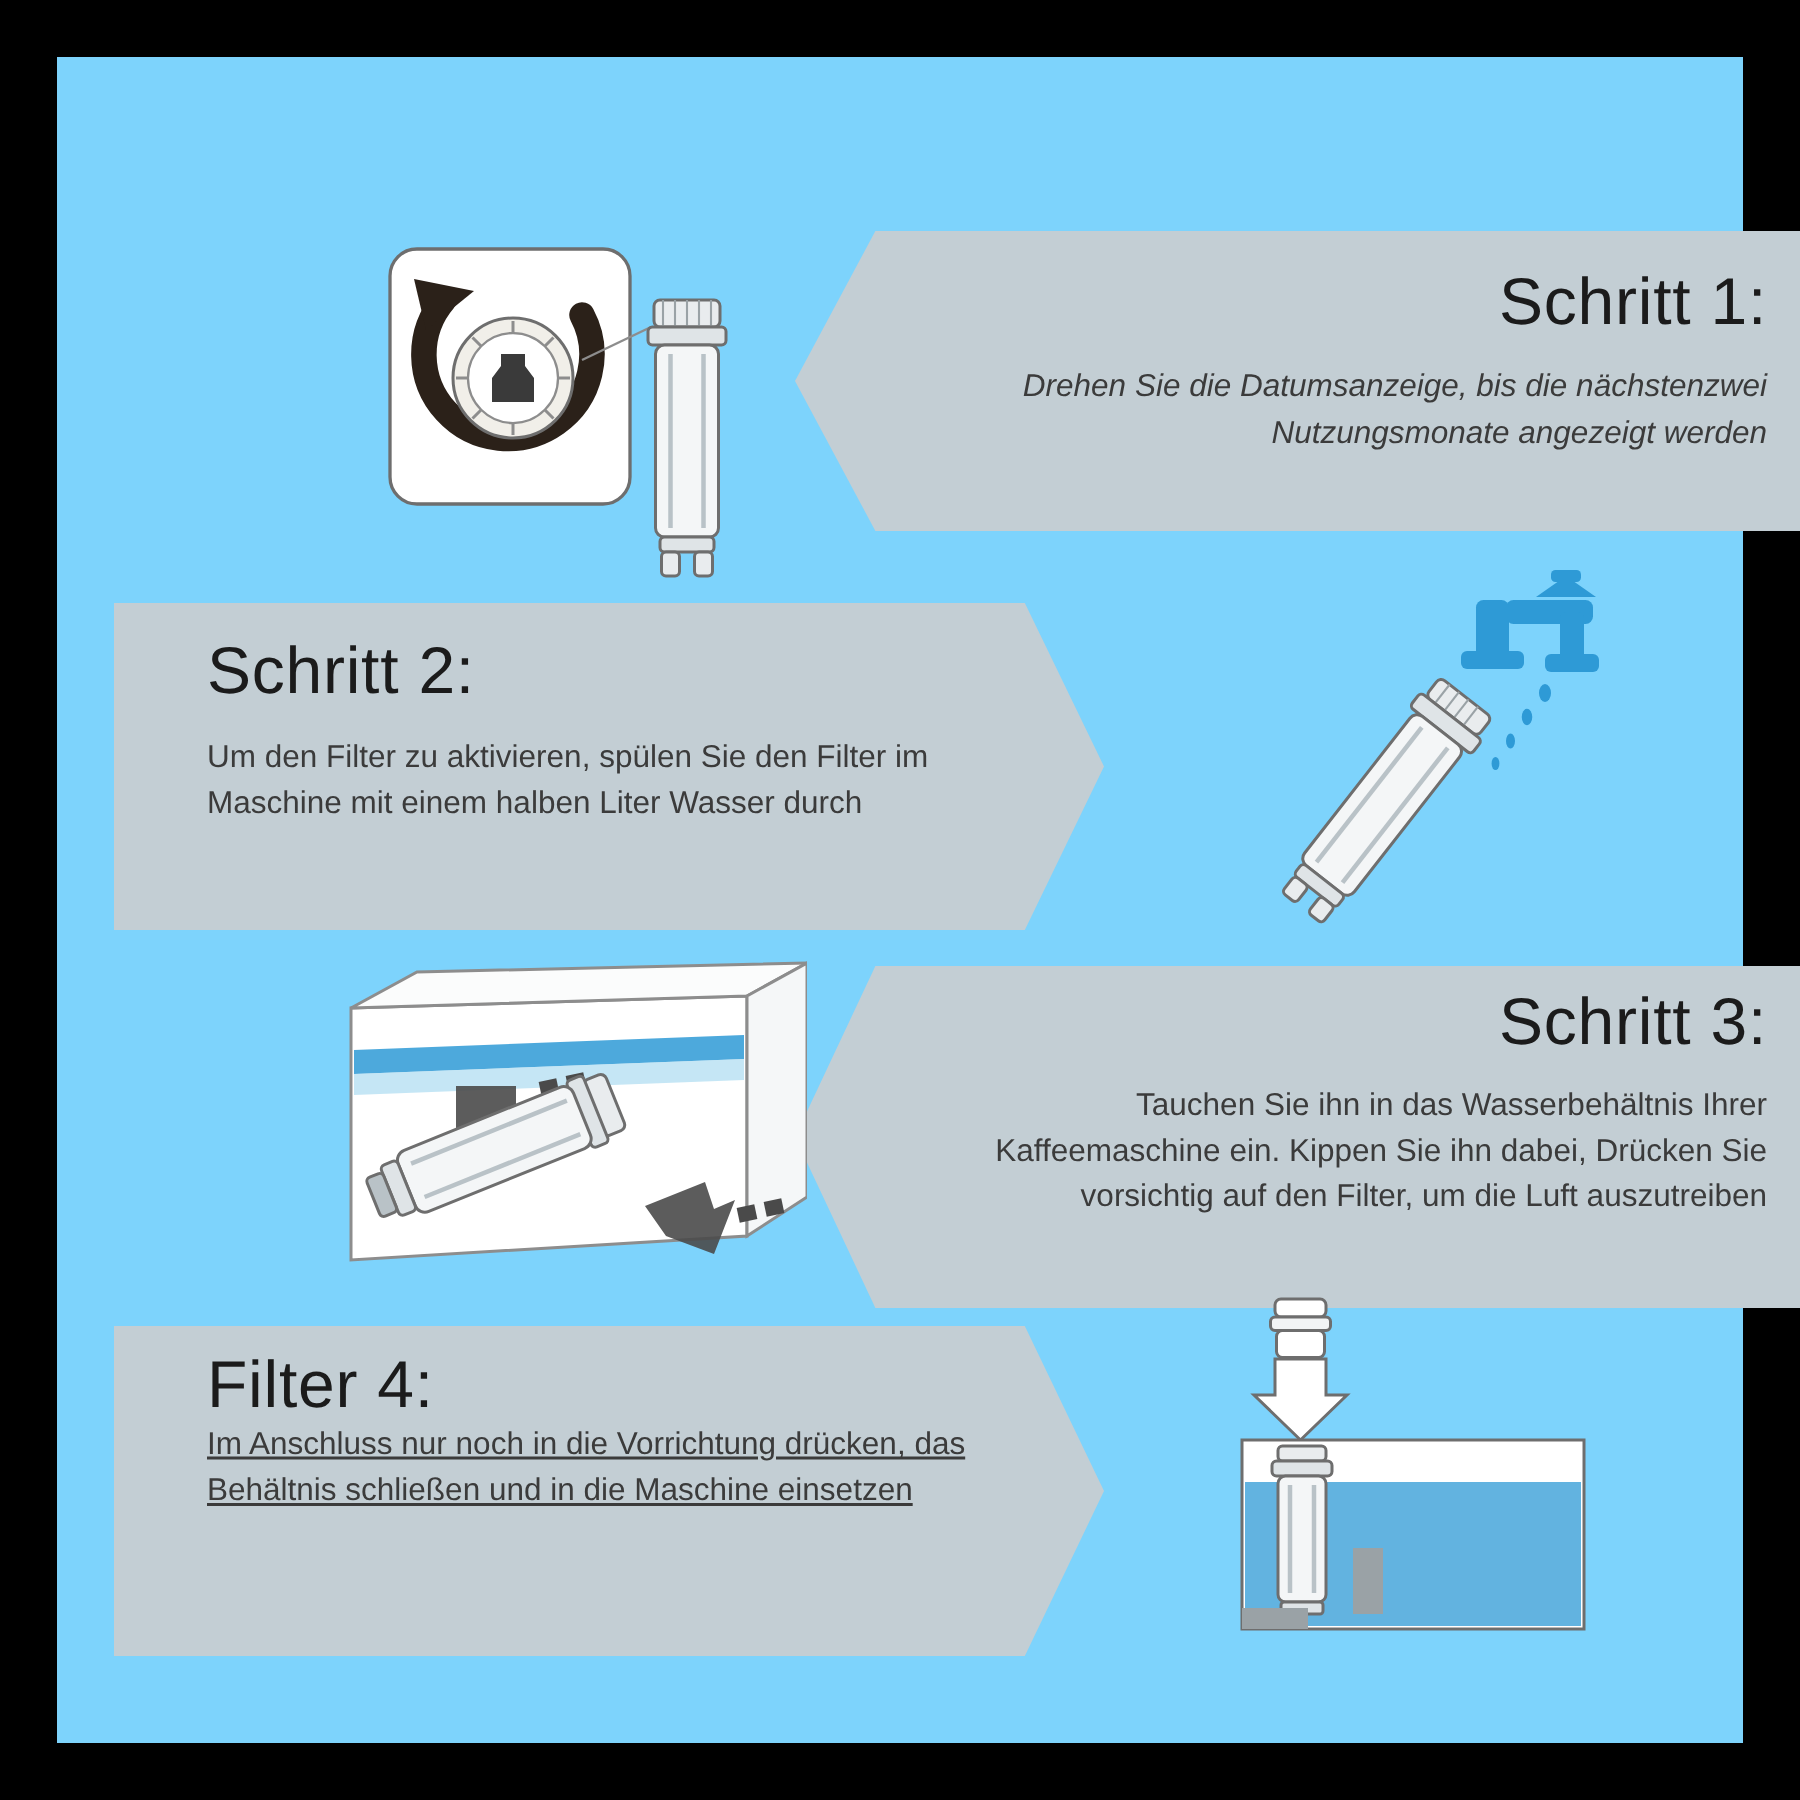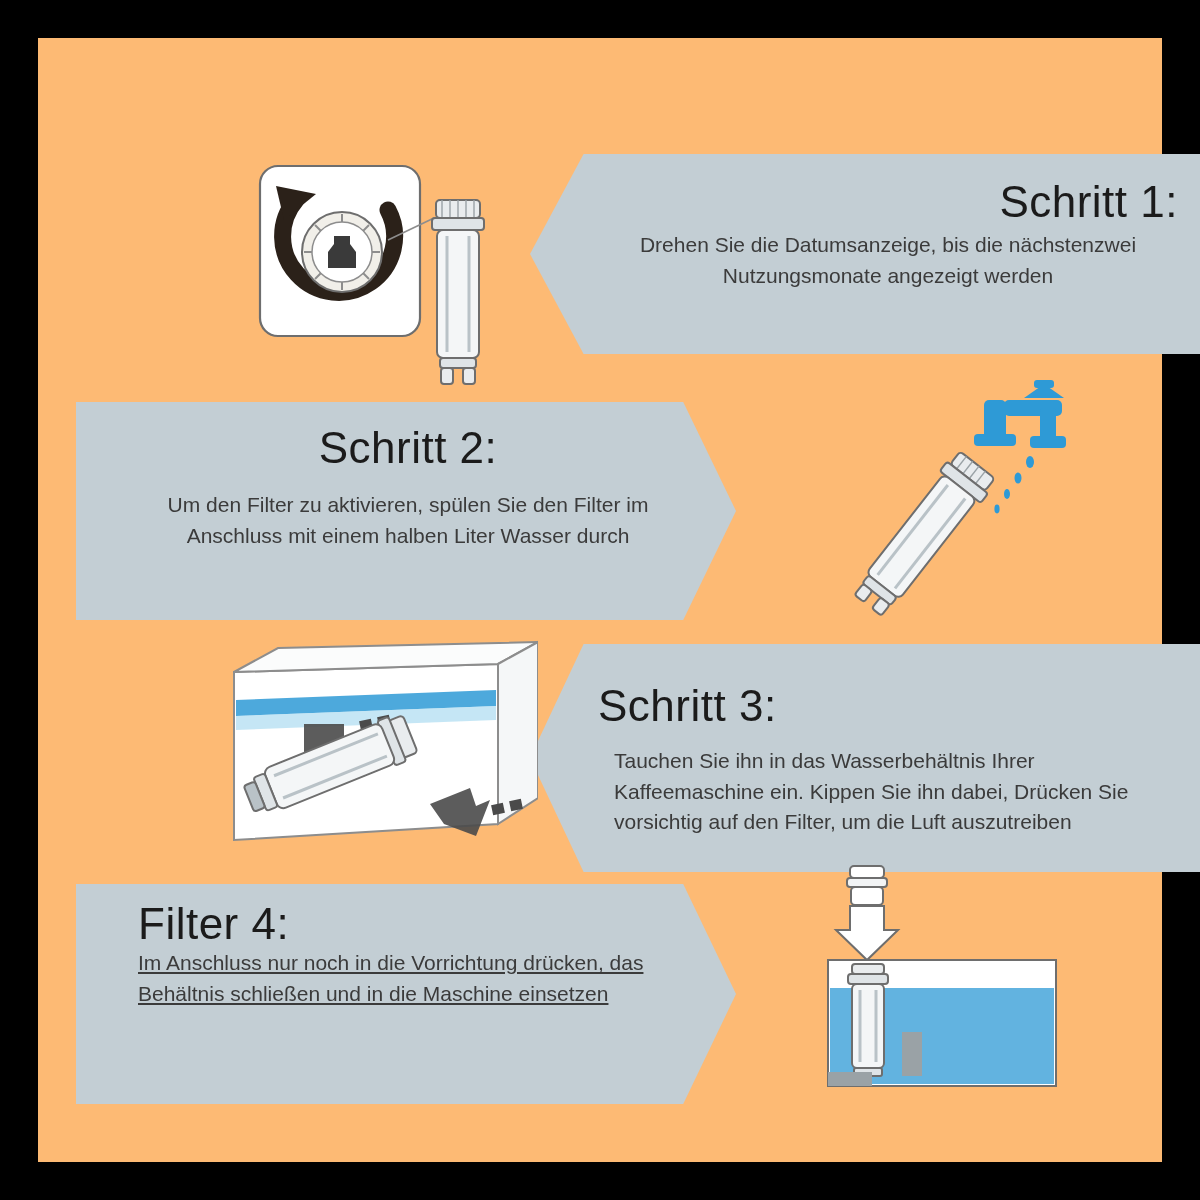--- a/index.html
+++ b/index.html
@@ -18,21 +18,21 @@
     width: 1200px;
     height: 1200px;
     background: #000000;
   }
   .sheet {
     position: absolute;
     left: 38px;
     top: 38px;
     width: 1124px;
     height: 1124px;
-    background: #fdba74;
+    background: #7dd3fc;
   }
 
   
   .band {
     position: absolute;
     background: #c3ced4;
   }
   .band-right {
     
     clip-path: polygon(8% 0%, 100% 0%, 100% 100%, 8% 100%, 0% 50%);
@@ -65,51 +65,51 @@
     height: 200px;
   }
   #step1-text {
     position: absolute;
     left: 560px;
     top: 140px;
     width: 580px;
     text-align: right;
   }
   #step1-text .step-title { text-align: right; }
-  #step1-text .step-body { text-align: center; margin-top: 4px; }
+  #step1-text .step-body { text-align: right; margin-top: 17px; font-style: italic; }
 
   
   #band2 {
     left: 38px;
     top: 364px;
     width: 660px;
     height: 218px;
   }
   #step2-text {
     position: absolute;
     left: 100px;
     top: 386px;
     width: 540px;
-    text-align: center;
+    text-align: left;
   }
   #step2-text .step-body { margin-top: 18px; }
 
   
   #band3 {
     left: 492px;
     top: 606px;
     width: 670px;
     height: 228px;
   }
   #step3-text {
     position: absolute;
     left: 560px;
-    top: 644px;
+    top: 620px;
     width: 580px;
-    text-align: left;
+    text-align: right;
   }
   #step3-text .step-body { margin-top: 16px; margin-left: 16px; }
 
   
   #band4 {
     left: 38px;
     top: 846px;
     width: 660px;
     height: 220px;
   }
@@ -181,21 +181,21 @@
 
     <div id="step1-text">
       <p class="step-title">Schritt 1:</p>
       <p class="step-body">Drehen Sie die Datumsanzeige, bis die nächstenzwei Nutzungsmonate angezeigt werden</p>
     </div>
 
     <div class="band band-left" id="band2"></div>
 
     <div id="step2-text">
       <p class="step-title">Schritt 2:</p>
-      <p class="step-body">Um den Filter zu aktivieren, spülen Sie den Filter im Anschluss mit einem halben Liter Wasser durch</p>
+      <p class="step-body">Um den Filter zu aktivieren, spülen Sie den Filter im Maschine mit einem halben Liter Wasser durch</p>
     </div>
 
     <div class="illus" id="illus2" style="left:770px; top:340px; width:280px; height:260px;">
       <svg width="280" height="260" viewBox="0 0 280 260">
 
         <g fill="#2e9ad6">
           <rect x="196" y="22" width="58" height="16" rx="5"></rect>
           <rect x="232" y="30" width="16" height="34" rx="4"></rect>
           <rect x="222" y="58" width="36" height="12" rx="4"></rect>
           <rect x="176" y="22" width="22" height="40" rx="5"></rect>

